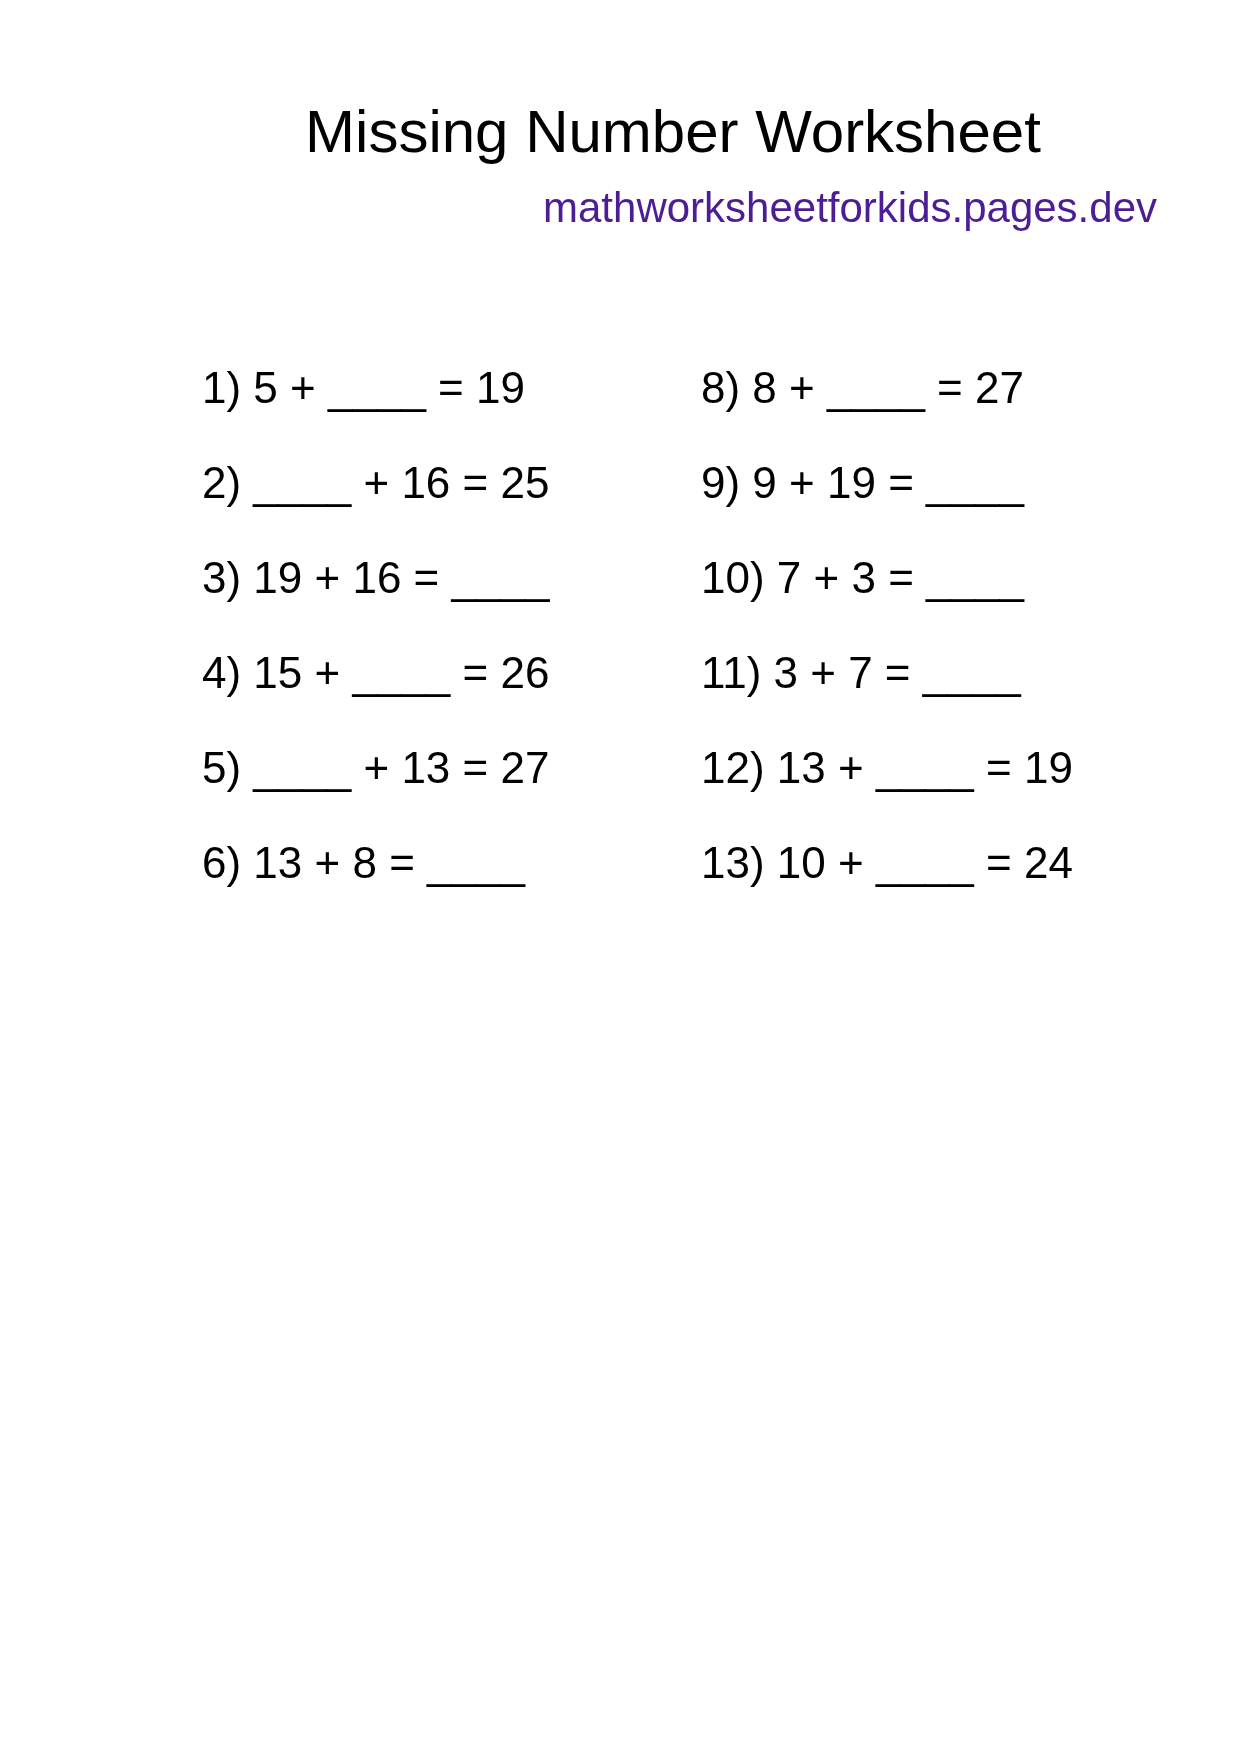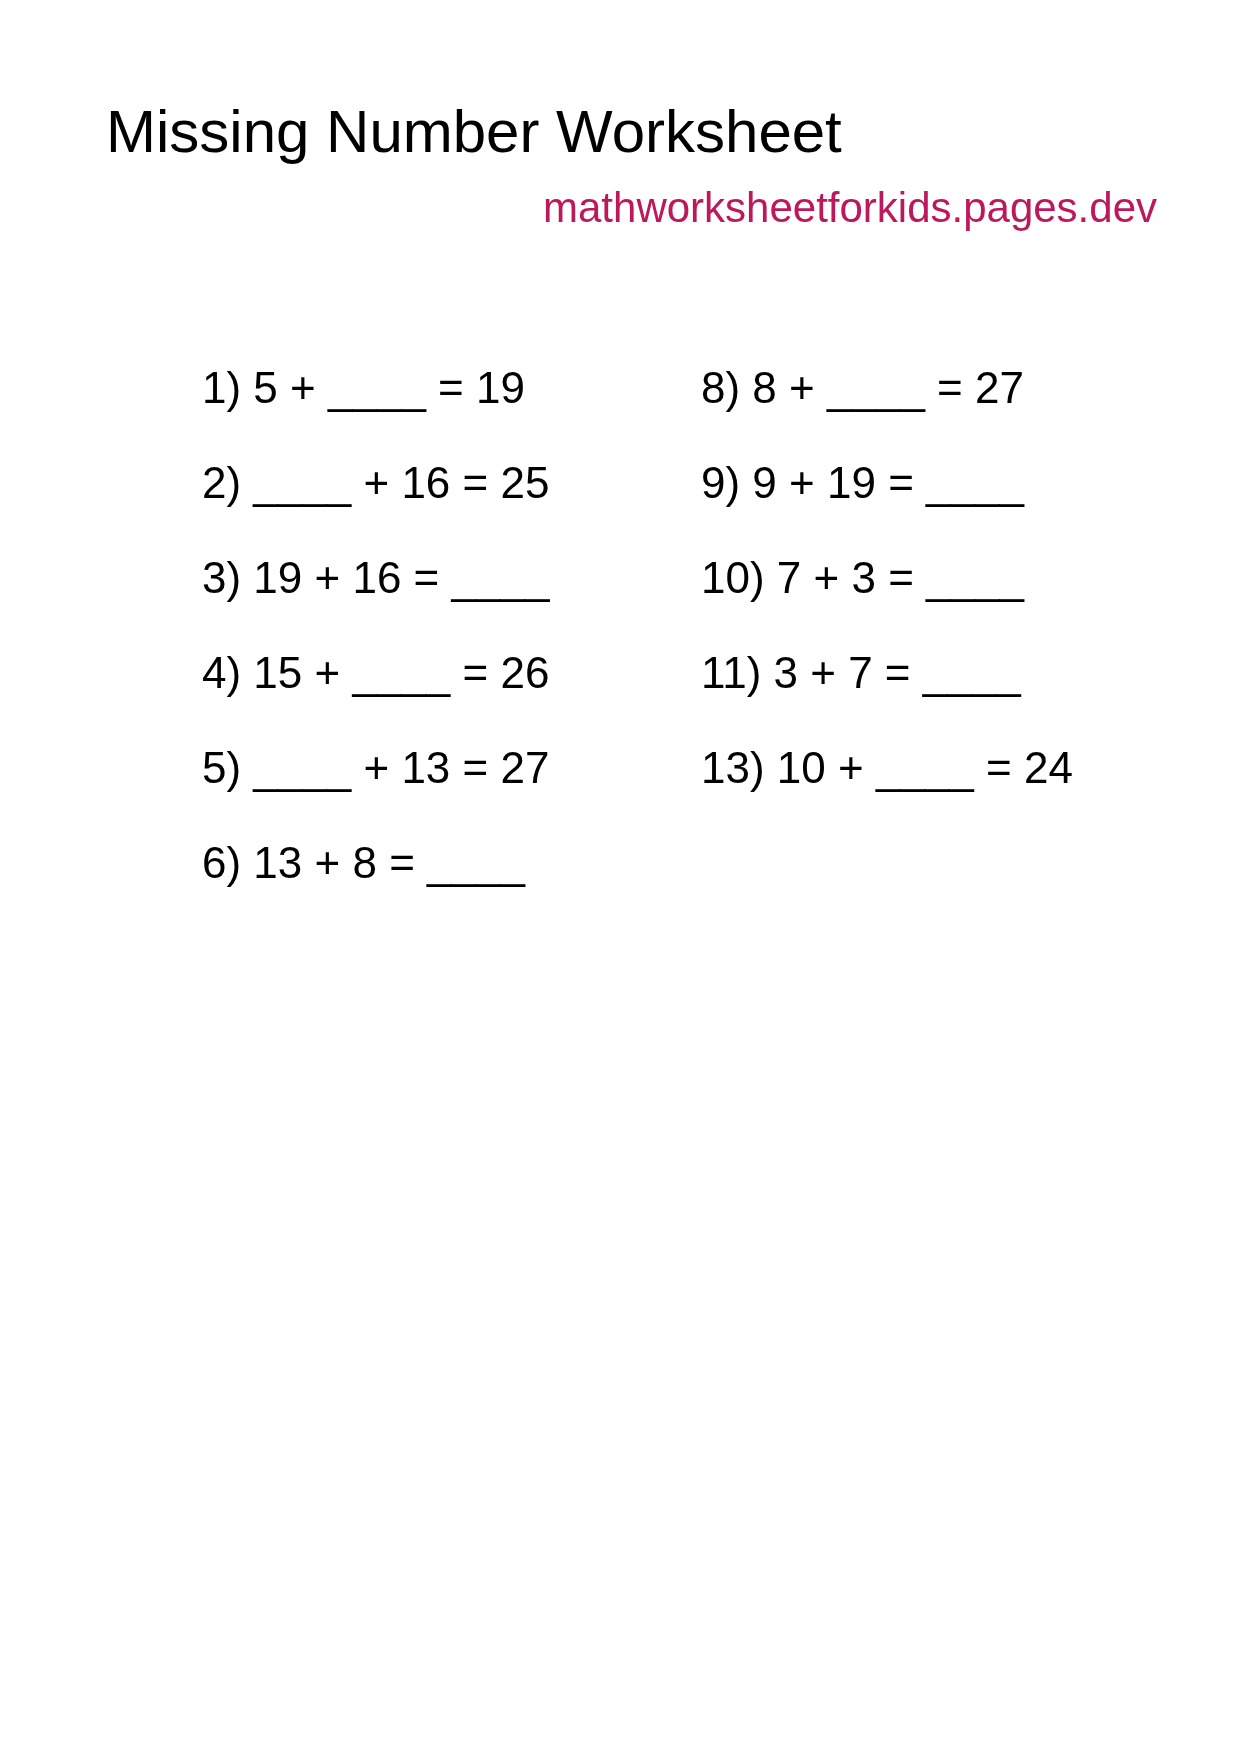--- a/index.html
+++ b/index.html
@@ -1,21 +1,21 @@
 <!DOCTYPE html>
 <html><head>
   <meta charset="utf-8">
   <style>
     html, body { margin: 0; padding: 0; background: #ffffff; }
     body { width: 1240px; height: 1754px; position: relative; overflow: hidden;
            font-family: "Liberation Sans", sans-serif; color: #000; }
-    .title { position: absolute; left: 0; width: 1240px; top: 96px; 
+    .title { position: absolute; left: 0; width: 1240px; top: 96px; text-align: center;
              font-size: 60px; line-height: 72px; padding-left: 106px; box-sizing: border-box; }
     .subtitle { position: absolute; right: 83px; top: 183px; font-size: 42px; line-height: 50px;
-                color: #be185d; }
+                color: #4c1d95; }
     .col { position: absolute; top: 360px; }
     .col.left { left: 202px; }
     .col.right { left: 701px; }
     .problem { height: 95px; font-size: 44px; line-height: 56px; white-space: pre; }
   </style>
 </head>
 <body>
 
 <div class="title">Missing Number Worksheet</div>
 <div class="subtitle">mathworksheetforkids.pages.dev</div>
@@ -27,14 +27,15 @@
   <div class="problem">4) 15 + ____ = 26</div>
   <div class="problem">5) ____ + 13 = 27</div>
   <div class="problem">6) 13 + 8 = ____</div>
 </div>
 
 <div class="col right">
   <div class="problem">8) 8 + ____ = 27</div>
   <div class="problem">9) 9 + 19 = ____</div>
   <div class="problem">10) 7 + 3 = ____</div>
   <div class="problem">11) 3 + 7 = ____</div>
+  <div class="problem">12) 13 + ____ = 19</div>
   <div class="problem">13) 10 + ____ = 24</div>
 </div>
 
 </body></html>

